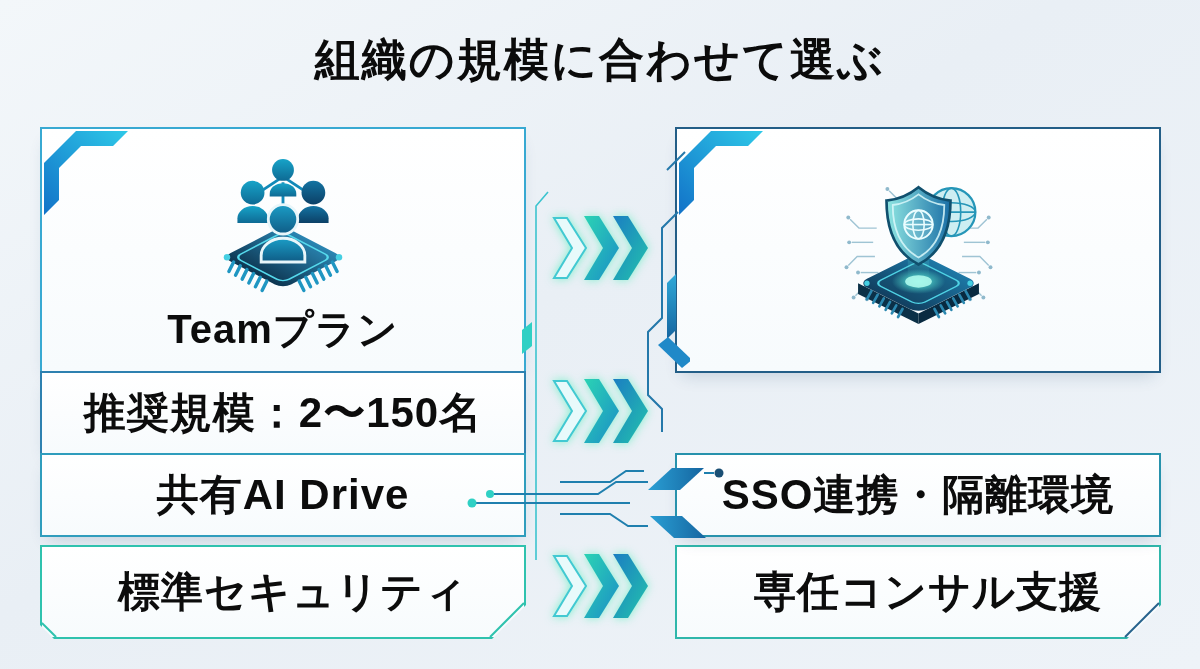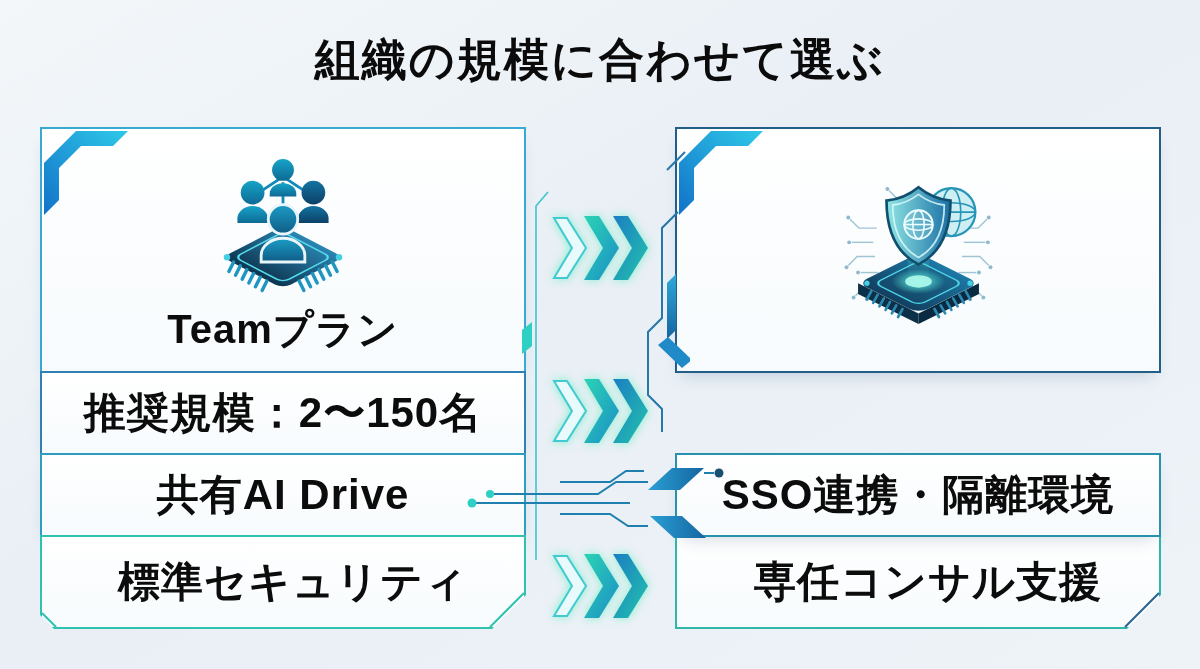--- a/index.html
+++ b/index.html
@@ -10,21 +10,21 @@
     font-size:45px;font-weight:800;letter-spacing:2px;color:#0b0b0b;}
   .card{position:absolute;top:127px;width:486px;height:502px;}
   .card-left{left:40px;text-align:right;}
   .card-right{left:675px;}
   .box{position:absolute;left:0;width:100%;box-sizing:border-box;background:linear-gradient(180deg,#ffffff 0%,#f7fbfd 100%);
     border:2px solid #38a9d2;display:flex;align-items:center;justify-content:center;
     box-shadow:0 9px 16px -7px rgba(30,70,110,.20);}
   .hdr{top:0;height:246px;flex-direction:column;padding-top:6px;}
   .r1{top:244px;height:84px;}
   .r2{top:326px;height:84px;}
-  .r3{top:408px;height:94px;padding-left:20px;}
+  .r3{top:418px;height:94px;padding-left:20px;}
   .card-left .hdr{border-color:#38a9d2;}
   .card-left .r1{border-color:#2e81b0;}
   .card-left .r2{border-color:#2f9dbd;}
   .card-left .r3{border-color:#2fc2ae;clip-path:polygon(0 0,100% 0,100% calc(100% - 34px),calc(100% - 34px) 100%,14px 100%,0 calc(100% - 14px));}
   .card-right .hdr{border-color:#235e87;}
   .card-right .r1{border-color:#27688f;}
   .card-right .r2{border-color:#2792ac;}
   .card-right .r3{border-color:#2fb7ab;clip-path:polygon(0 0,100% 0,100% calc(100% - 34px),calc(100% - 34px) 100%,0 100%);}
   .plan-name{font-size:40px;font-weight:800;color:#0c0c0c;margin-top:2px;letter-spacing:1px;}
   .feature{font-size:42px;font-weight:700;color:#0c0c0c;letter-spacing:1px;}

